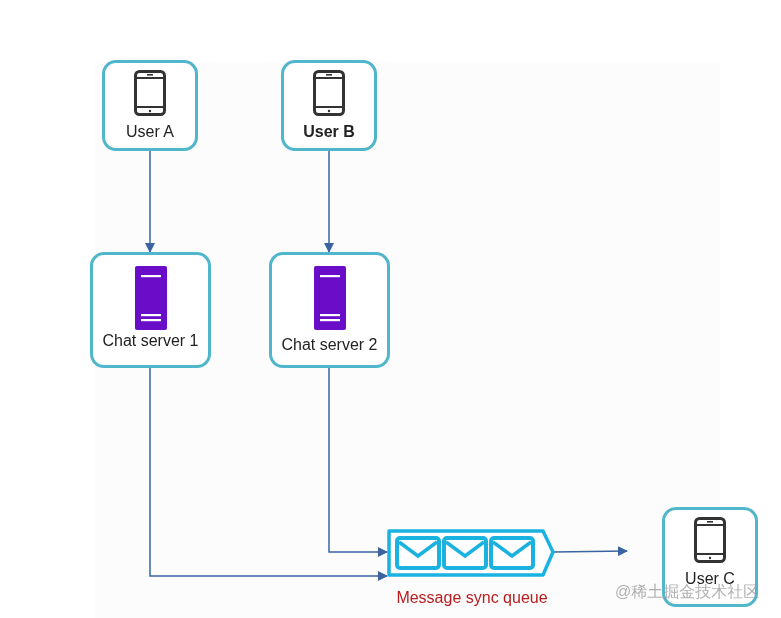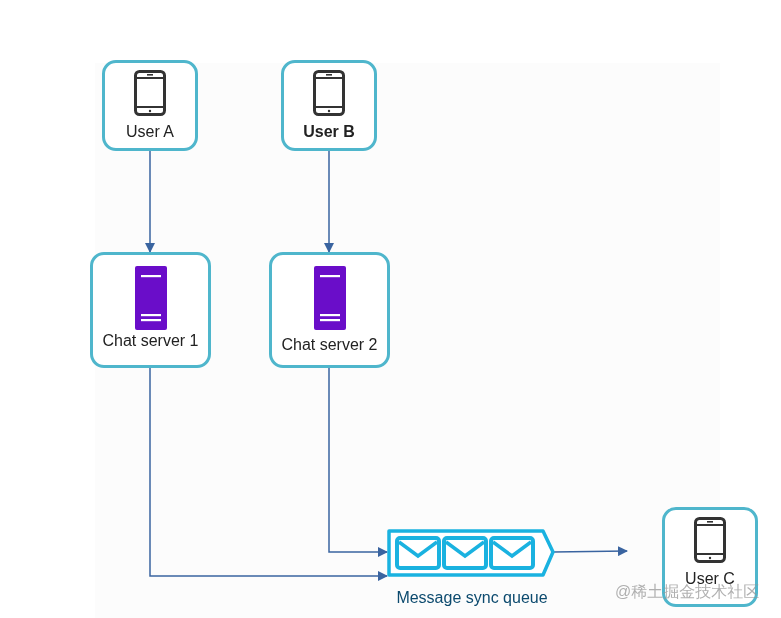--- a/index.html
+++ b/index.html
@@ -4,21 +4,21 @@
   <style>
     html, body { margin: 0; padding: 0; background: #ffffff; }
     body { width: 781px; height: 618px; position: relative; overflow: hidden;
            font-family: "Liberation Sans", sans-serif; }
     .panel { position: absolute; left: 95px; top: 63px; width: 625px; height: 555px; background: #fcfcfc; }
     .node { position: absolute; box-sizing: border-box; border: 3px solid #4fb6cc; border-radius: 14px;
             background: #ffffff; text-align: center; }
     .node .label { position: absolute; left: 0; right: 0; font-size: 16px; color: #222; white-space: nowrap; }
     svg.wires { position: absolute; left: 0; top: 0; }
     .queue-label { position: absolute; left: 372px; top: 589px; width: 200px; text-align: center;
-                   font-size: 16px; color: #0c4a6e; }
+                   font-size: 16px; color: #b91c1c; }
     .watermark { position: absolute; left: 615px; top: 582px; font-size: 16px; color: rgba(150,150,150,0.75);
                  white-space: nowrap; }
   </style>
 </head>
 <body>
 
 <div class="panel"></div>
 
 <svg class="wires" width="781" height="618">
   <defs>

